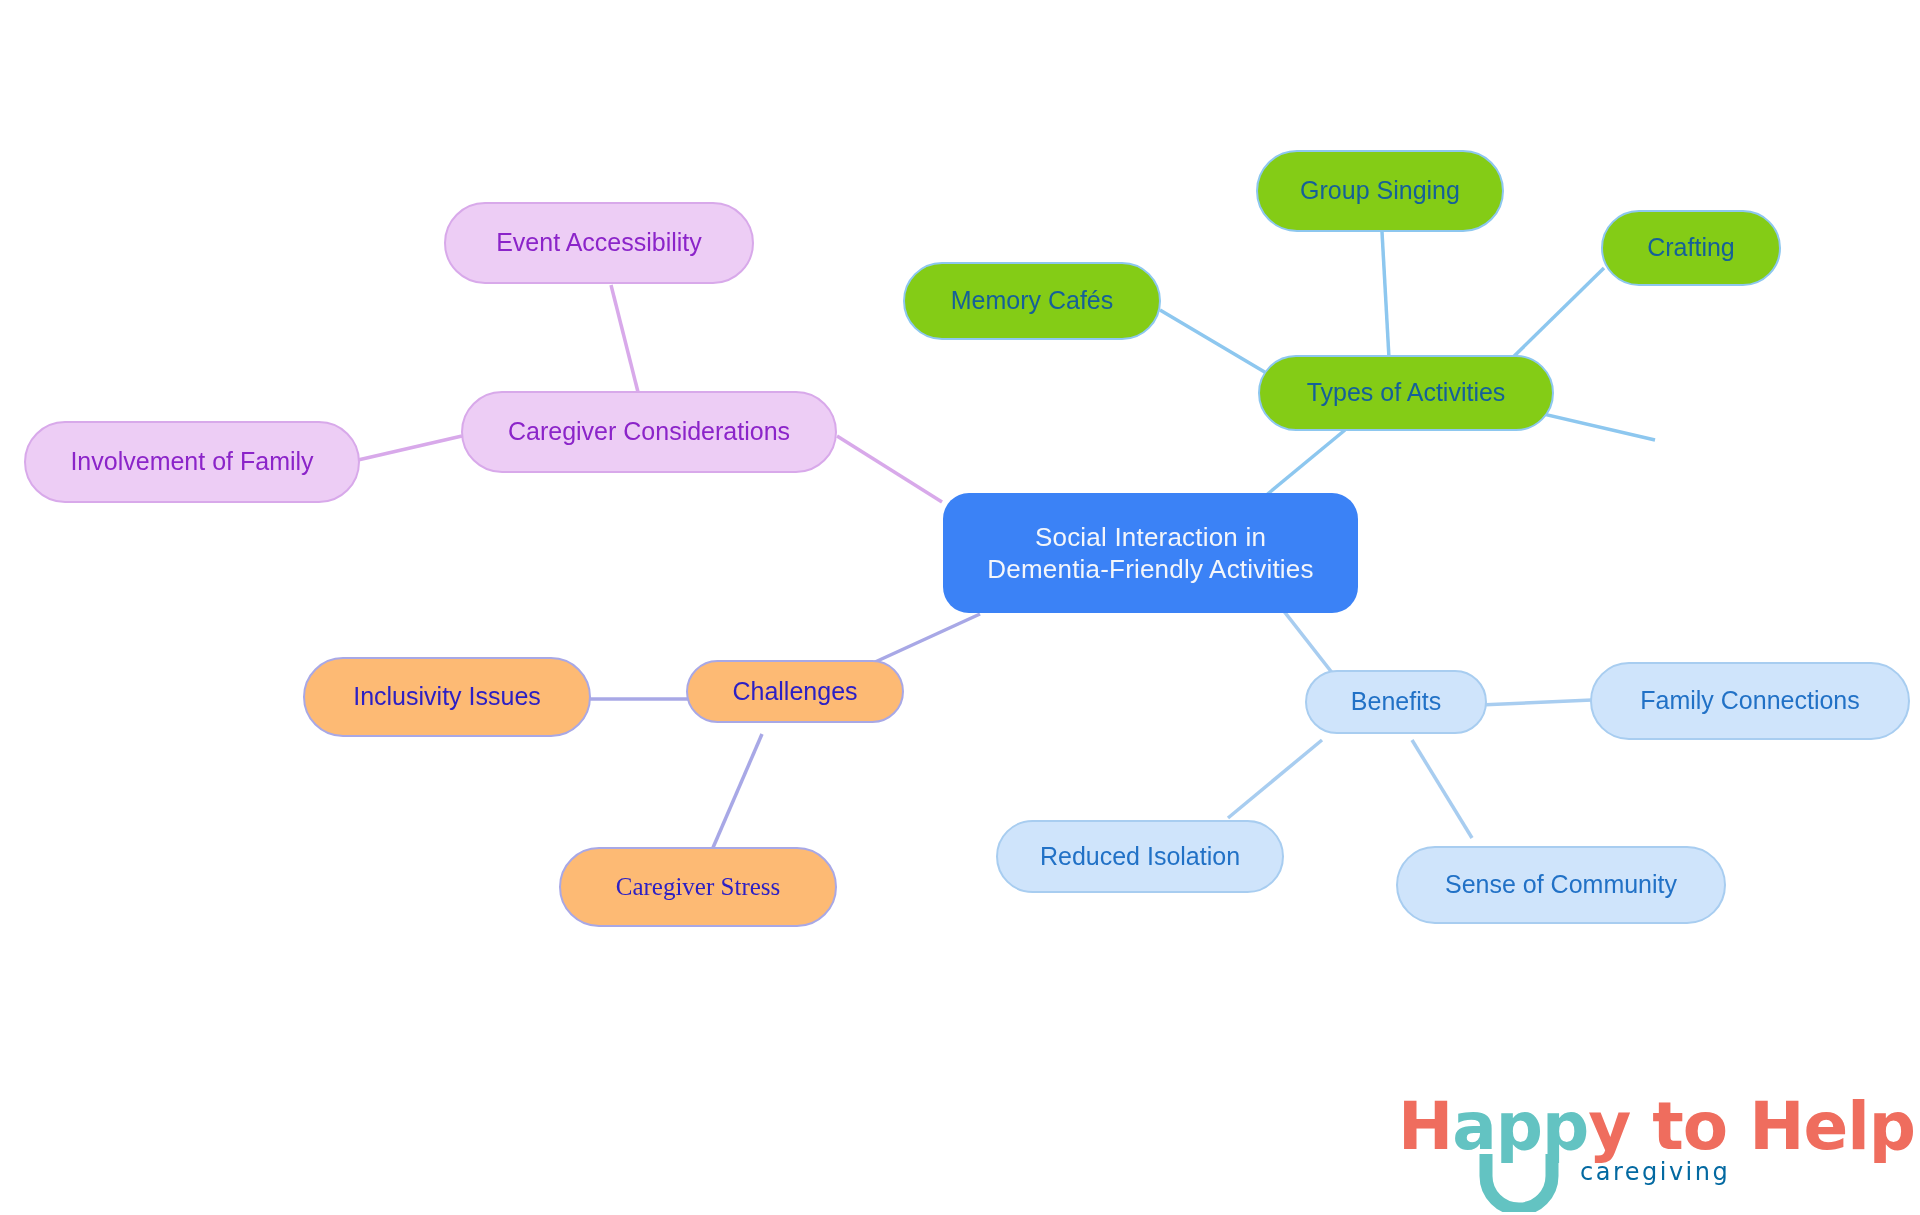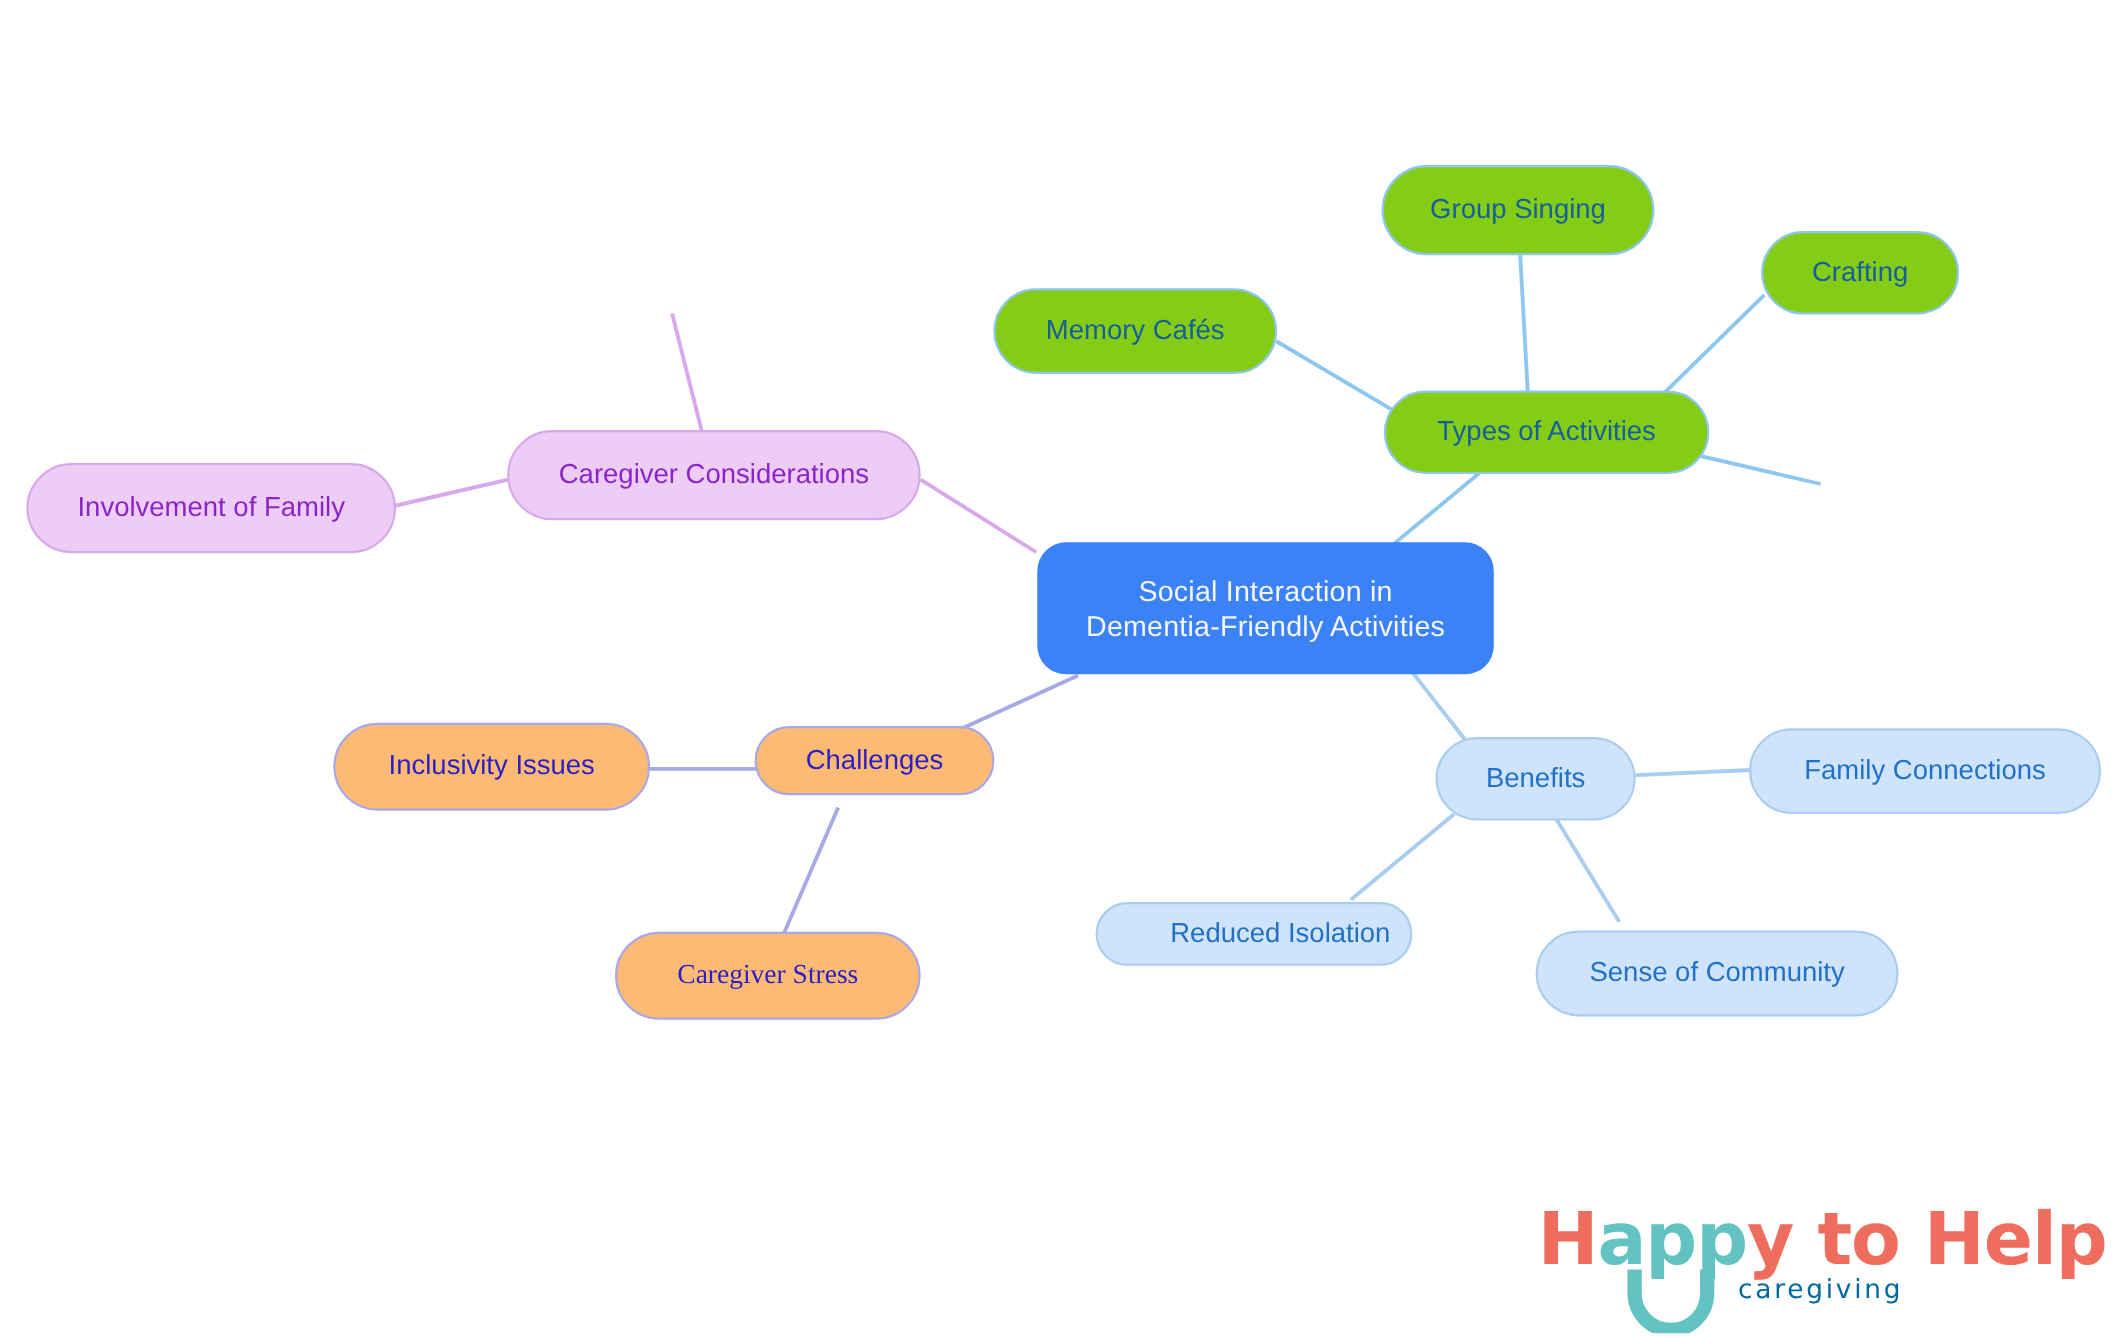--- a/index.html
+++ b/index.html
@@ -155,52 +155,55 @@
 
   <div class="node blue" style="left:1256px; top:150px; width:248px; height:82px;">
     <span>Group Singing</span>
   </div>
 
   <div class="node blue" style="left:1601px; top:210px; width:180px; height:76px;">
     <span>Crafting</span>
   </div>
 
 
-  <div class="node lightblue" style="left:1305px; top:670px; width:182px; height:76px;">
+  <div class="node lightblue" style="left:1305px; top:670px; width:182px; height:64px;">
     <span>Benefits</span>
   </div>
 
   <div class="node lightblue" style="left:1590px; top:662px; width:320px; height:78px;">
     <span>Family Connections</span>
   </div>
 
   <div class="node lightblue" style="left:1396px; top:846px; width:330px; height:78px;">
     <span>Sense of Community</span>
   </div>
 
-  <div class="node lightblue" style="left:996px; top:820px; width:288px; height:58px;justify-content:flex-end;">
+  <div class="node lightblue" style="left:996px; top:820px; width:288px; height:73px;">
     <span>Reduced Isolation</span>
   </div>
 
   <div class="node periwinkle" style="left:686px; top:660px; width:218px; height:63px;">
     <span>Challenges</span>
   </div>
 
   <div class="node periwinkle" style="left:303px; top:657px; width:288px; height:80px;">
     <span>Inclusivity Issues</span>
   </div>
 
   <div class="node periwinkle" style="left:559px; top:847px; width:278px; height:80px;font-family:Liberation Serif, serif;">
     <span>Caregiver Stress</span>
   </div>
 
   <div class="node lavender" style="left:461px; top:391px; width:376px; height:82px;">
     <span>Caregiver Considerations</span>
   </div>
 
+  <div class="node lavender" style="left:444px; top:202px; width:310px; height:82px;">
+    <span>Event Accessibility</span>
+  </div>
 
   <div class="node lavender" style="left:24px; top:421px; width:336px; height:82px;">
     <span>Involvement of Family</span>
   </div>
 
   <div id="logo">
     <div class="logo-wordmark"><span>H</span><span class="logo-teal-letters">app</span><span>y</span><span> to Help</span></div>
 
     <svg id="logo-smile" width="86" height="62" viewBox="0 0 86 62" xmlns="http://www.w3.org/2000/svg">
       <path d="M 10 4 L 10 26 A 33 33 0 0 0 76 26 L 76 4" stroke="#63c3c2" stroke-width="13" fill="none" stroke-linecap="butt"></path>

